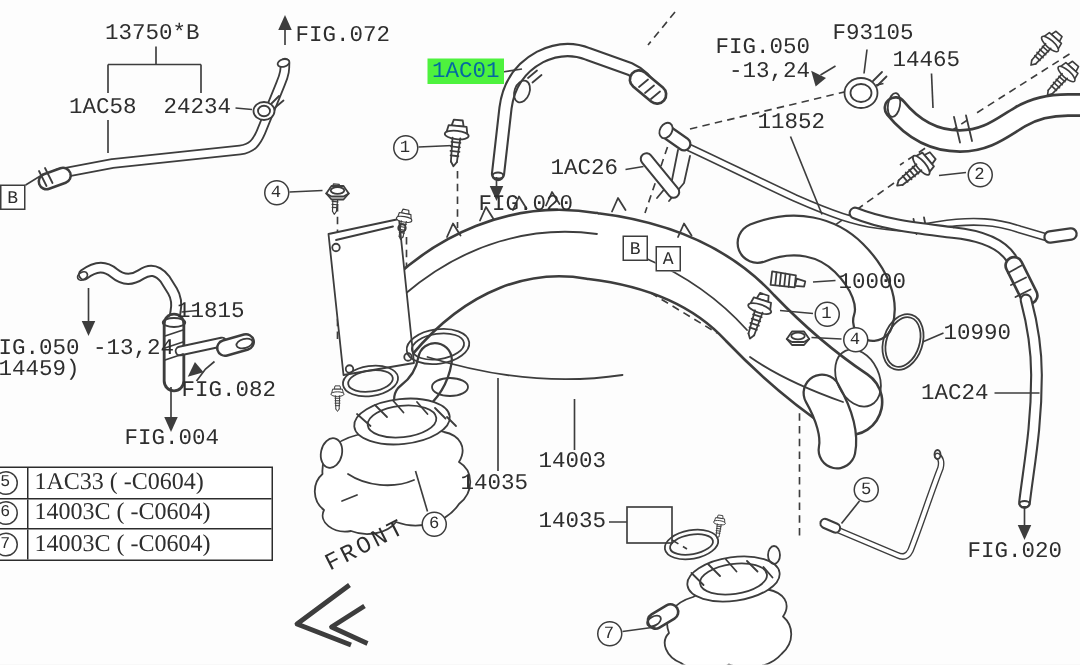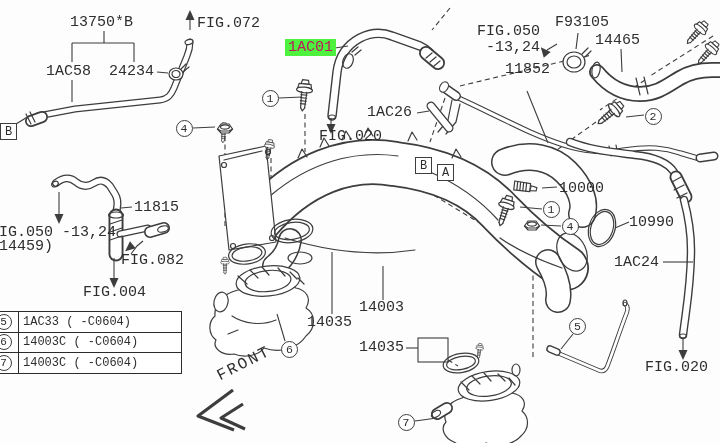--- a/index.html
+++ b/index.html
@@ -1,36 +1,36 @@
 <!DOCTYPE html>
 <html style="--hl: #4ef23e; --line: #3d3d3d; --txt: #2e2e2e;"><head>
 <meta charset="utf-8">
 <style>
   :root{ --hl:#4ef23e; --line:#3d3d3d; --txt:#2e2e2e; }
   body{margin:0;background:#e8e8e8;}
   .stage{position:relative;width:720px;height:443px;background:#fdfdfd;overflow:hidden;
          font-family:"Liberation Mono","DejaVu Sans Mono",monospace;}
   .stage svg{position:absolute;left:0;top:0;}
   .lbl{position:absolute;font-size:15px;line-height:1;color:var(--txt);white-space:pre;letter-spacing:0;}
-  .hl{background:var(--hl);padding:1px 3px;color:#be185d;}
+  .hl{background:var(--hl);padding:1px 3px;color:#0369a1;}
   .co{position:absolute;width:17px;height:17px;border:1.5px solid var(--line);border-radius:50%;
       background:#fff;color:var(--txt);font-size:11.5px;display:flex;align-items:center;justify-content:center;box-sizing:border-box;}
   .bx{position:absolute;width:17px;height:17px;border:1.6px solid var(--line);background:#fff;color:var(--txt);
       font-size:12px;display:flex;align-items:center;justify-content:center;box-sizing:border-box;}
   .front{position:absolute;left:214px;top:369px;font-size:16px;letter-spacing:2px;color:var(--txt);
          transform:rotate(-27deg);transform-origin:left top;}
   .ptable{position:absolute;left:-12px;top:311px;border:1.6px solid #2c2c2c;background:#fff;}
   .tgroup{display:flex;border-bottom:1.6px solid #2c2c2c;}
   .tgroup:last-child{border-bottom:none;}
   .tref{width:29px;border-right:1.6px solid #2c2c2c;display:flex;align-items:center;justify-content:center;}
   .tref .co2{width:16px;height:16px;border:1.3px solid var(--line);border-radius:50%;font-size:11px;
              display:flex;align-items:center;justify-content:center;box-sizing:border-box;color:var(--txt);}
   .trows{display:flex;flex-direction:column;}
   .trow{width:158px;height:19.6px;display:flex;align-items:center;padding-left:4px;
-        font-size:12px;color:var(--txt);white-space:pre;}
+        font-size:16px;color:var(--txt);white-space:pre;font-family:Liberation Serif, serif;}
   .trow + .trow{border-top:1.4px solid #2c2c2c;}
   
   .t{stroke:var(--line);stroke-width:1.2;fill:none;stroke-linecap:round;stroke-linejoin:round;}
   .tf{stroke:var(--line);stroke-width:1.2;fill:#fff;stroke-linejoin:round;}
   .ds{stroke:var(--line);stroke-width:1.1;fill:none;stroke-dasharray:5 3.5;}
   .ld{stroke:var(--line);stroke-width:1.1;fill:none;}
   .o{fill:none;stroke:var(--line);stroke-linecap:round;stroke-linejoin:round;}
   .i{fill:none;stroke:#fff;stroke-linecap:round;stroke-linejoin:round;}
   .ah{fill:var(--line);stroke:none;}
 </style>
@@ -304,24 +304,24 @@
 
 <div class="lbl" style="left:197px;top:16px">FIG.072</div>
 <div class="lbl" style="left:70px;top:15px">13750*B</div>
 <div class="lbl" style="left:46px;top:64px">1AC58</div>
 <div class="lbl" style="left:109px;top:64px">24234</div>
 <div class="lbl hl" style="left:285px;top:39px">1AC01</div>
 <div class="lbl" style="left:477px;top:24px">FIG.050</div>
 <div class="lbl" style="left:486px;top:40px">-13,24</div>
 <div class="lbl" style="left:555px;top:15px">F93105</div>
 <div class="lbl" style="left:595px;top:33px">14465</div>
-<div class="lbl" style="left:505px;top:62px">11852</div>
+<div class="lbl" style="left:505px;top:74px">11852</div>
 <div class="lbl" style="left:367px;top:105px">1AC26</div>
 <div class="lbl" style="left:319px;top:129px">FIG.020</div>
-<div class="lbl" style="left:134px;top:200px">11815</div>
+<div class="lbl" style="left:118px;top:200px">11815</div>
 <div class="lbl" style="left:-10px;top:225px">FIG.050 -13,24</div>
 <div class="lbl" style="left:-10px;top:239px">(14459)</div>
 <div class="lbl" style="left:121px;top:253px">FIG.082</div>
 <div class="lbl" style="left:83px;top:285px">FIG.004</div>
 <div class="lbl" style="left:559px;top:181px">10000</div>
 <div class="lbl" style="left:629px;top:215px">10990</div>
 <div class="lbl" style="left:614px;top:255px">1AC24</div>
 <div class="lbl" style="left:359px;top:300px">14003</div>
 <div class="lbl" style="left:307px;top:315px">14035</div>
 <div class="lbl" style="left:359px;top:340px">14035</div>

